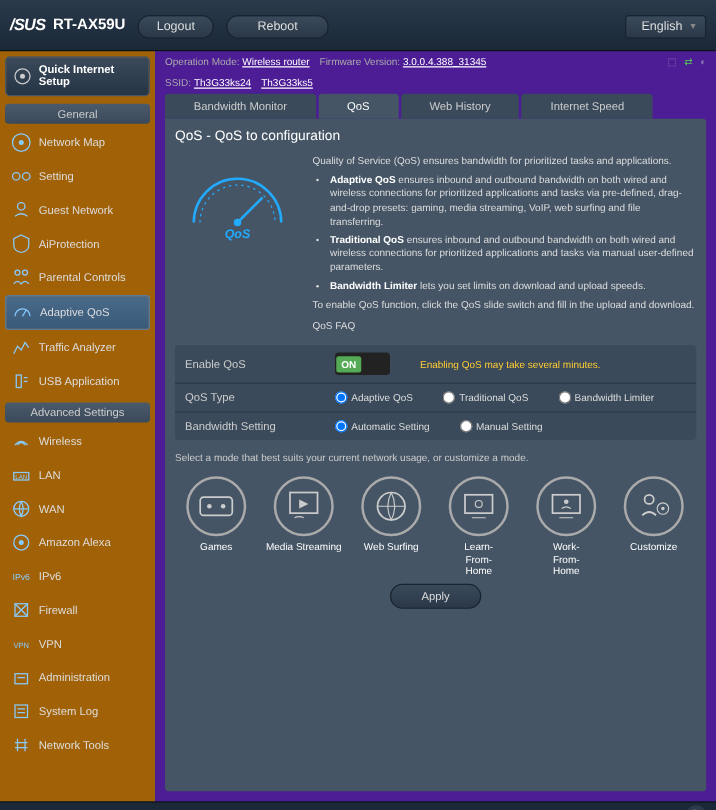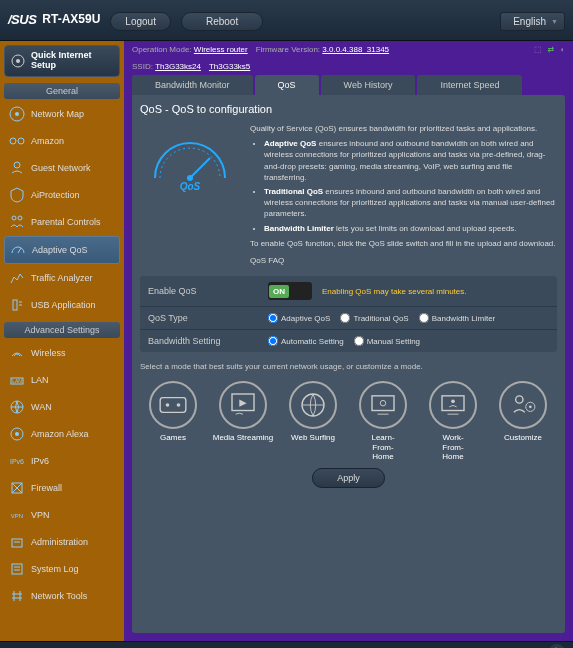--- a/index.html
+++ b/index.html
@@ -38,21 +38,21 @@
 .gauge{width:100px;height:80px;display:flex;align-items:center;justify-content:center;flex-shrink:0}
 .desc{font-size:8px;color:#ddd;line-height:1.4}
 .desc ul{margin:4px 0 4px 14px}
 .desc li{margin-bottom:3px}
 .desc b{color:#fff}
 .desc .link{cursor:pointer}
 .settings{background:#3a4a5a;border-radius:3px;margin-bottom:10px}
 .srow{display:flex;align-items:center;padding:6px 8px;border-bottom:1px solid #2a3a4a;font-size:9px}
 .srow:last-child{border:none}
 .srow .k{width:120px;color:#ccc}
-.srow .v{flex:1;display:flex;align-items:center;gap:10px}
+.srow .v{flex:1;display:flex;align-items:center;gap:24px}
 .toggle{width:44px;height:18px;background:#222;border-radius:3px;position:relative;cursor:pointer;display:flex;align-items:center}
 .toggle .on{background:#5a5;color:#fff;font-size:8px;font-weight:bold;padding:2px 4px;border-radius:2px;margin:1px}
 .warn{color:#fc3;font-size:8px}
 .radio-opt{display:flex;align-items:center;gap:3px;color:#ddd;font-size:8px}
 .radio-opt input{width:10px;height:10px}
 .hint{font-size:8px;color:#ccc;margin-bottom:10px}
 .modes{display:flex;justify-content:flex-start;gap:4px;margin-bottom:10px}
 .mode{text-align:center;cursor:pointer;width:66px}
 .mode .circ{width:48px;height:48px;border:2px solid #aaa;border-radius:50%;margin:0 auto 4px;display:flex;align-items:center;justify-content:center}
 .mode .ml{font-size:8px;color:#fff;line-height:1.2}
@@ -100,21 +100,21 @@
           </span>
           <span class="lbl">Network Map</span>
         </div>
         <div class="nav-item">
           <span class="ic">
             <svg width="18" height="18" viewBox="0 0 18 18">
               <circle cx="5" cy="9" r="3" fill="none" stroke="#8cf"></circle>
               <circle cx="13" cy="9" r="3" fill="none" stroke="#8cf"></circle>
             </svg>
           </span>
-          <span class="lbl">Amazon</span>
+          <span class="lbl">Setting</span>
         </div>
         <div class="nav-item">
           <span class="ic">
             <svg width="18" height="18" viewBox="0 0 18 18">
               <circle cx="9" cy="6" r="3" fill="none" stroke="#8cf"></circle>
               <path d="M4 14 Q9 10 14 14" fill="none" stroke="#8cf"></path>
             </svg>
           </span>
           <span class="lbl">Guest Network</span>
         </div>

